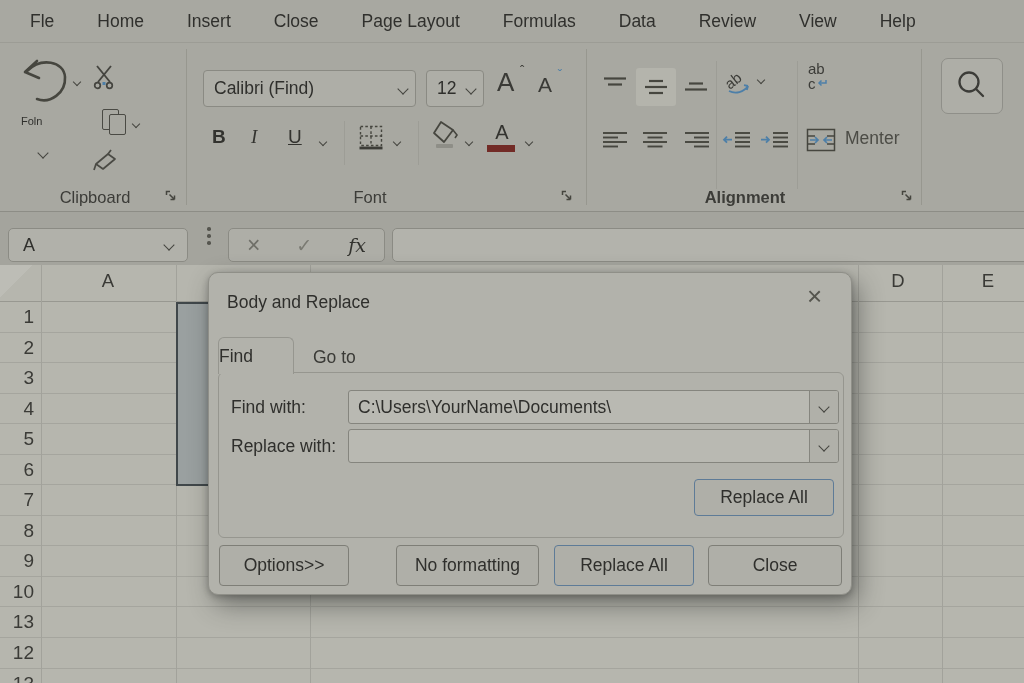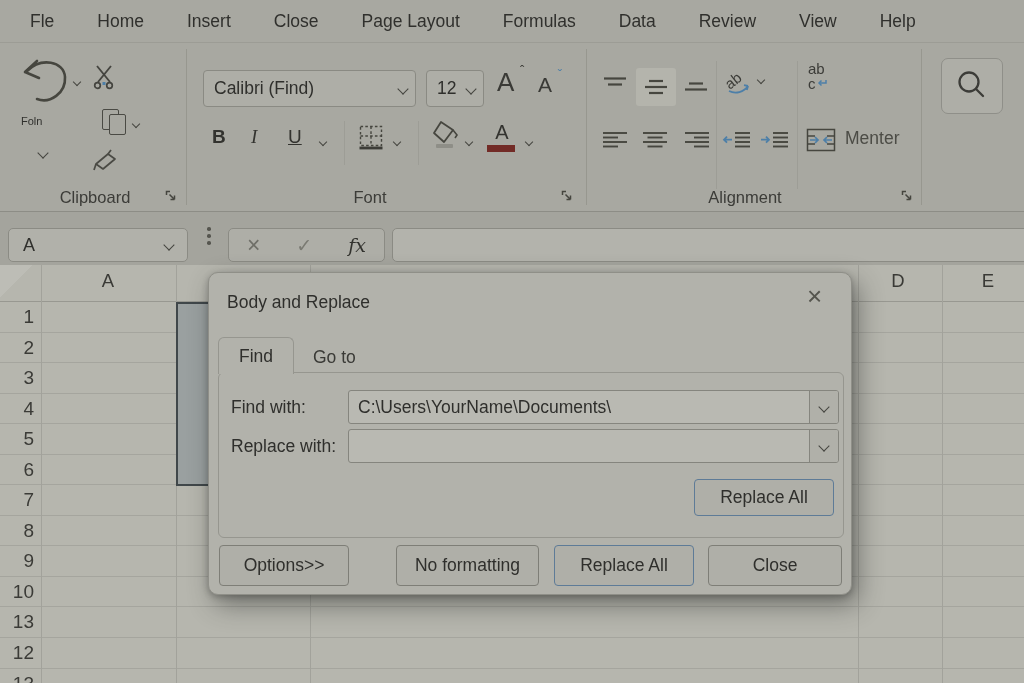--- a/index.html
+++ b/index.html
@@ -56,21 +56,21 @@
     position:absolute;left:208px;top:272px;width:644px;height:323px;z-index:10;
     background:#b2b2ab;border:1px solid #8f8f88;border-radius:10px;box-sizing:border-box;
     box-shadow:6px 10px 26px rgba(32,34,32,.45), 0 2px 6px rgba(32,34,32,.3);
     font-size:17.5px;color:#2f2f2c;
   }
   .dlg-title{position:absolute;left:18px;top:19px;}
   .dlg-close{position:absolute;left:598px;top:8px;font-size:26px;color:#55554e;font-weight:300;cursor:default;}
   .tab-active{
     position:absolute;left:9px;top:64px;width:76px;height:37px;z-index:2;
     background:#b2b2ab;border:1px solid #96968f;border-bottom:none;border-radius:6px 6px 0 0;
-    box-sizing:border-box;display:flex;align-items:center;justify-content:center;
+    box-sizing:border-box;display:flex;align-items:center;
   }
   .tab-idle{position:absolute;left:104px;top:74px;color:#3a3a36;}
   .panel{position:absolute;left:9px;top:99px;width:626px;height:166px;z-index:1;
     border:1px solid #96968f;border-radius:6px;box-sizing:border-box;}
   .dfield{position:absolute;box-sizing:border-box;height:34px;width:491px;left:139px;
     background:#b9b9b2;border:1px solid #85857e;border-radius:3px;display:flex;align-items:center;z-index:3;}
   .dfield .val{flex:1;padding-left:9px;white-space:nowrap;overflow:hidden;}
   .dfield .drop{width:28px;align-self:stretch;border-left:1px solid #85857e;background:#b0b0a9;
     border-radius:0 2px 2px 0;display:flex;align-items:center;justify-content:center;}
   .dlabel{position:absolute;left:22px;height:34px;line-height:34px;z-index:3;}
@@ -275,21 +275,21 @@
   <div class="ssep" style="left:797px;top:18px;height:128px;"></div>
   <div class="abs" style="left:806px;top:85px;display:flex;align-items:flex-start;gap:9px;">
     <svg width="30" height="24" viewBox="0 0 30 24">
       <rect x="1.5" y="1.5" width="27" height="21" fill="none" stroke="#46463f" stroke-width="1.5"></rect>
       <path d="M1.5 8 H9 M21 8 H28.5 M1.5 16 H9 M21 16 H28.5" stroke="#46463f" stroke-width="1.4"></path>
       <path d="M4 12 H12 M9 9 L12 12 L9 15" fill="none" stroke="#4d7fa8" stroke-width="1.7"></path>
       <path d="M26 12 H18 M21 9 L18 12 L21 15" fill="none" stroke="#4d7fa8" stroke-width="1.7"></path>
     </svg>
     <span style="font-size:17.5px;color:#4c4c46;">Menter</span>
   </div>
-  <div class="glabel" style="left:690px;width:110px;">Alignment</div>
+  <div class="glabel" style="left:690px;width:110px;font-weight:bold;">Alignment</div>
   <div class="abs" style="left:900px;top:146px;">
     <svg width="13" height="13" viewBox="0 0 13 13">
       <path d="M2.5 6 V2.5 H6" fill="none" stroke="#45453f" stroke-width="1.5"></path>
       <path d="M5.5 5.5 L10.5 10.5 M10.5 10.5 V6.5 M10.5 10.5 H6.5" fill="none" stroke="#45453f" stroke-width="1.5"></path>
     </svg>
   </div>
   <div class="gsep" style="left:921px;"></div>
 
   <div class="abs iconbtn" style="left:941px;top:15px;width:62px;height:56px;border:1px solid #8f8f89;border-radius:7px;background:#aeaea7;box-sizing:border-box;">
     <svg width="36" height="36" viewBox="0 0 36 36">

